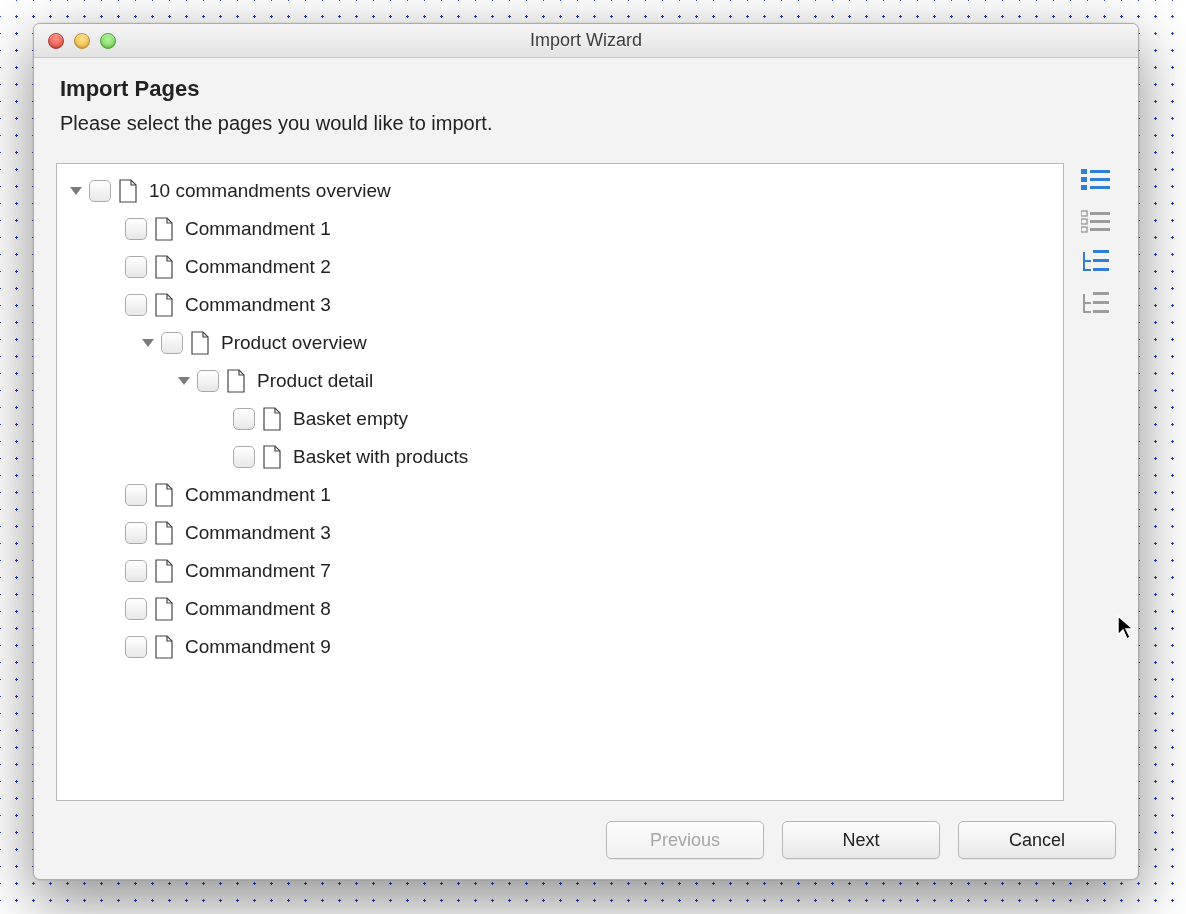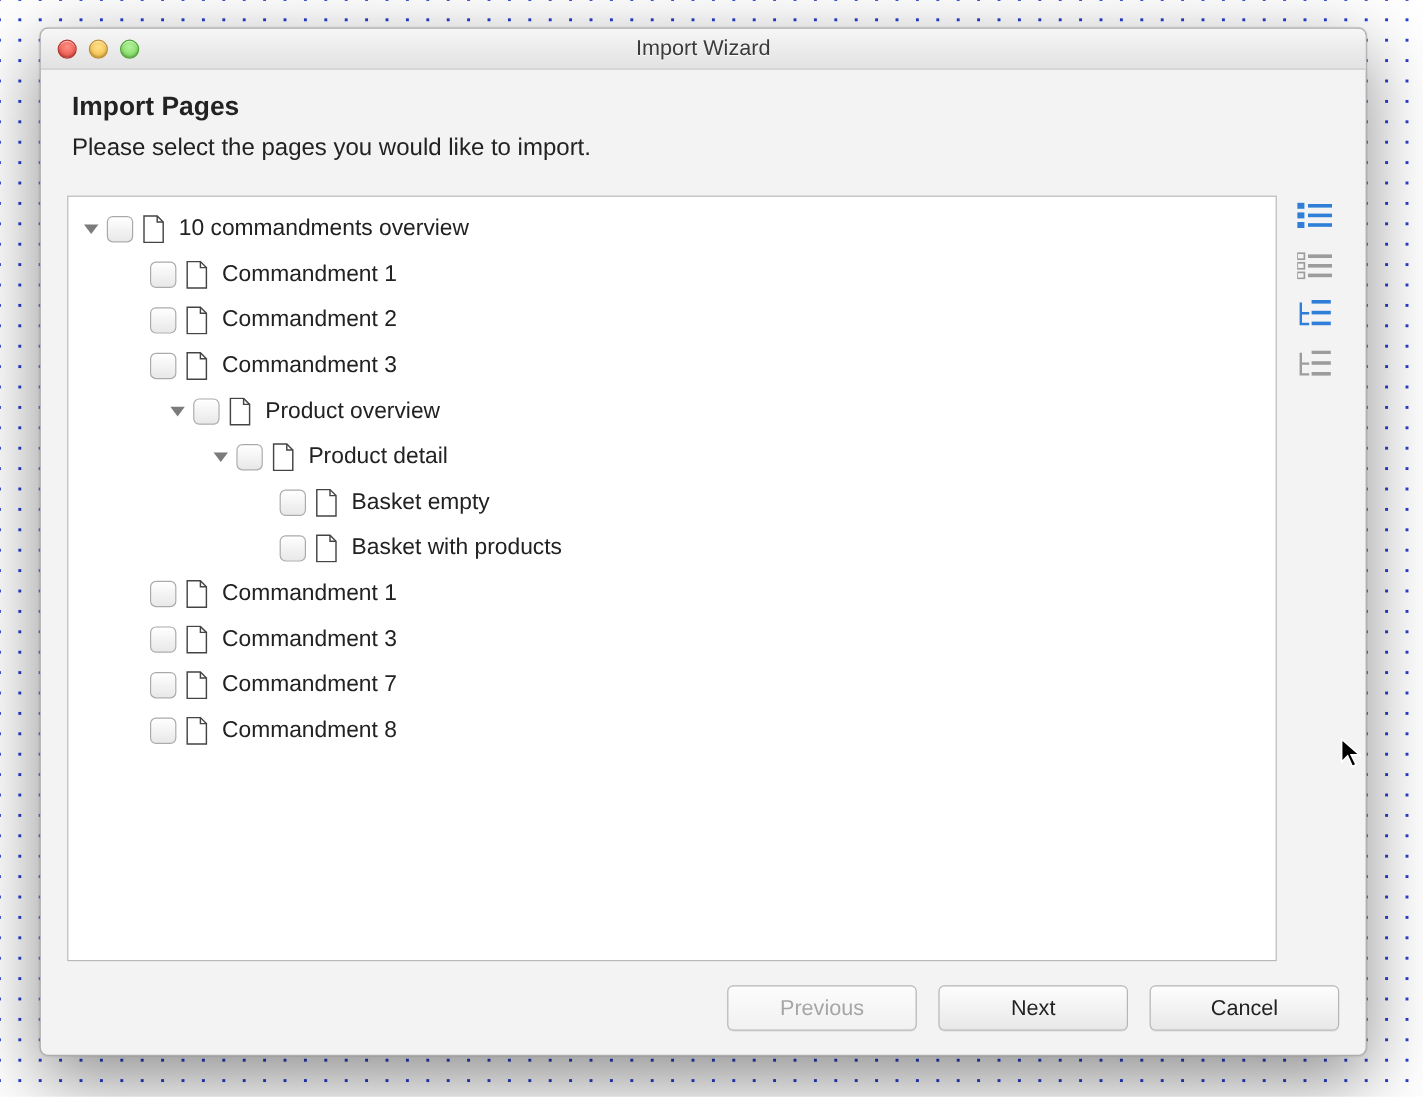--- a/index.html
+++ b/index.html
@@ -349,20 +349,32 @@
           <span class="disclosure-blank"></span>
         <span class="chk"></span>
         <span class="page-icon">
           <svg width="20" height="24" viewBox="0 0 20 24">
               <path d="M2 1 H13 L18 6 V23 H2 Z" fill="#fff" stroke="#444" stroke-width="1.2"></path>
               <path d="M13 1 V6 H18" fill="none" stroke="#444" stroke-width="1.2"></path>
             </svg>
         </span>
         <span class="label">Commandment 8</span>
       </div>
+      <div class="tree-row">
+        <span class="indent"></span>
+          <span class="disclosure-blank"></span>
+        <span class="chk"></span>
+        <span class="page-icon">
+          <svg width="20" height="24" viewBox="0 0 20 24">
+              <path d="M2 1 H13 L18 6 V23 H2 Z" fill="#fff" stroke="#444" stroke-width="1.2"></path>
+              <path d="M13 1 V6 H18" fill="none" stroke="#444" stroke-width="1.2"></path>
+            </svg>
+        </span>
+        <span class="label">Commandment 9</span>
+      </div>
 
     </div>
 
     <div class="side-tools">
       <div class="tool">
         <svg width="30" height="24" viewBox="0 0 30 24">
           <rect x="0" y="2" width="6" height="5" fill="#2f7fd8"></rect>
           <rect x="9" y="3" width="20" height="3" fill="#2f7fd8"></rect>
           <rect x="0" y="10" width="6" height="5" fill="#2f7fd8"></rect>
           <rect x="9" y="11" width="20" height="3" fill="#2f7fd8"></rect>

